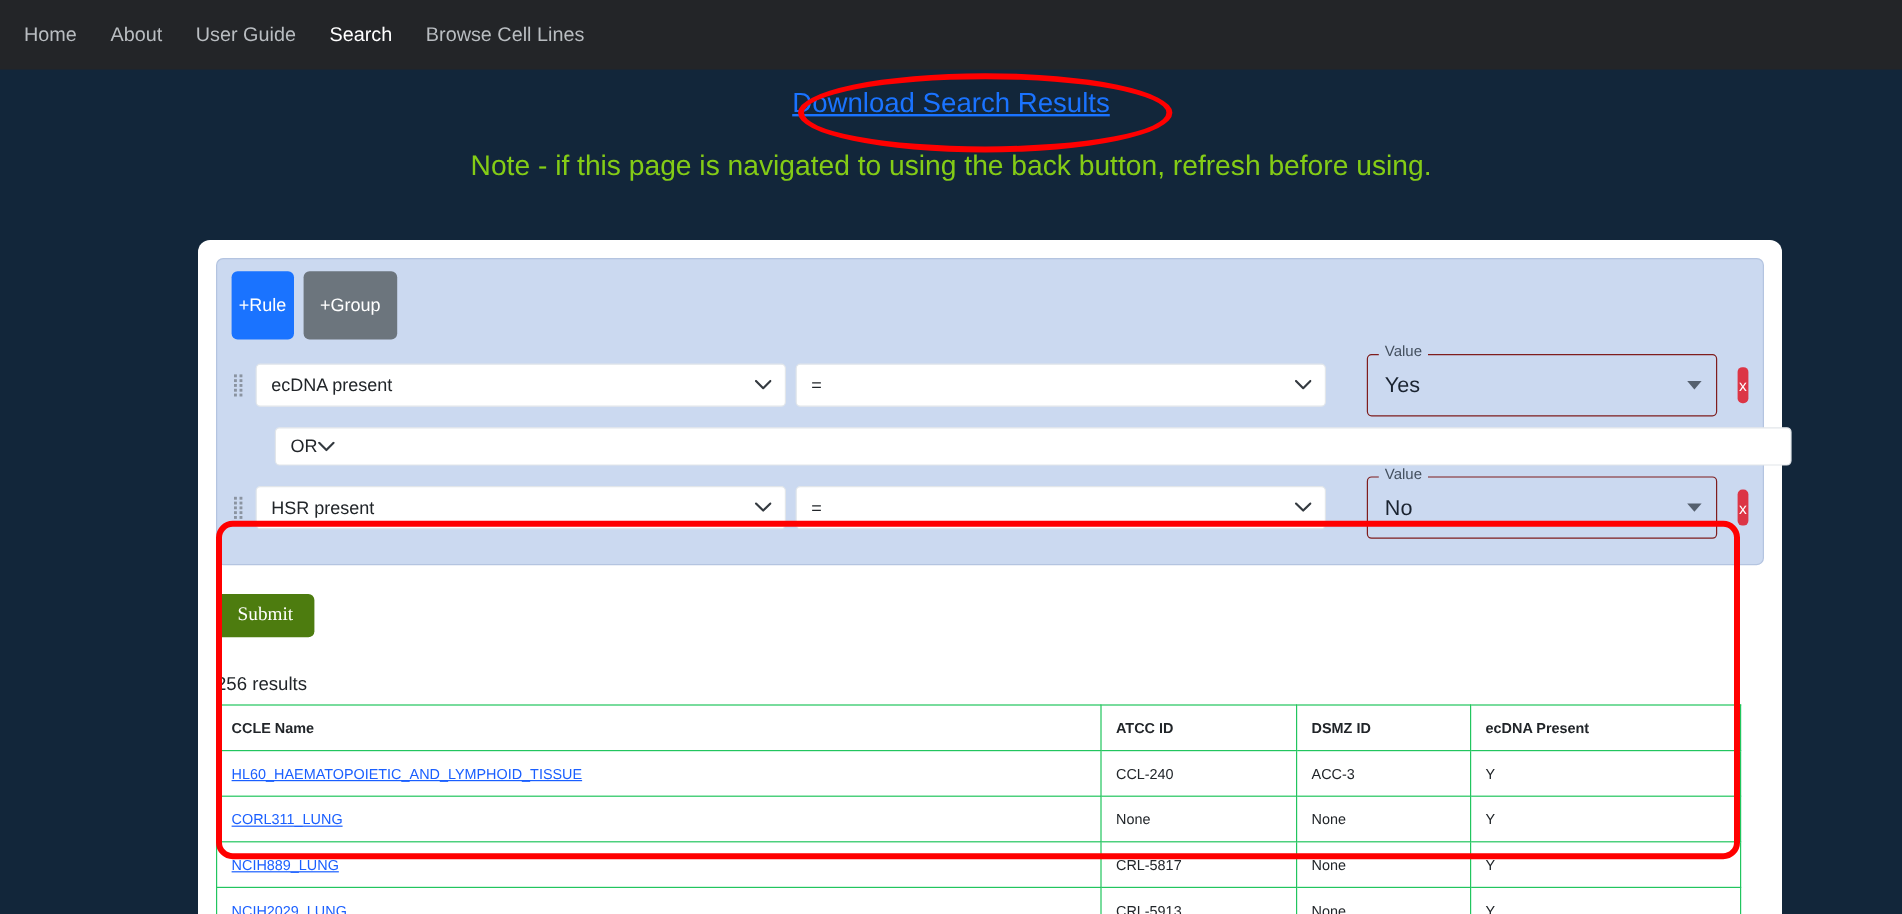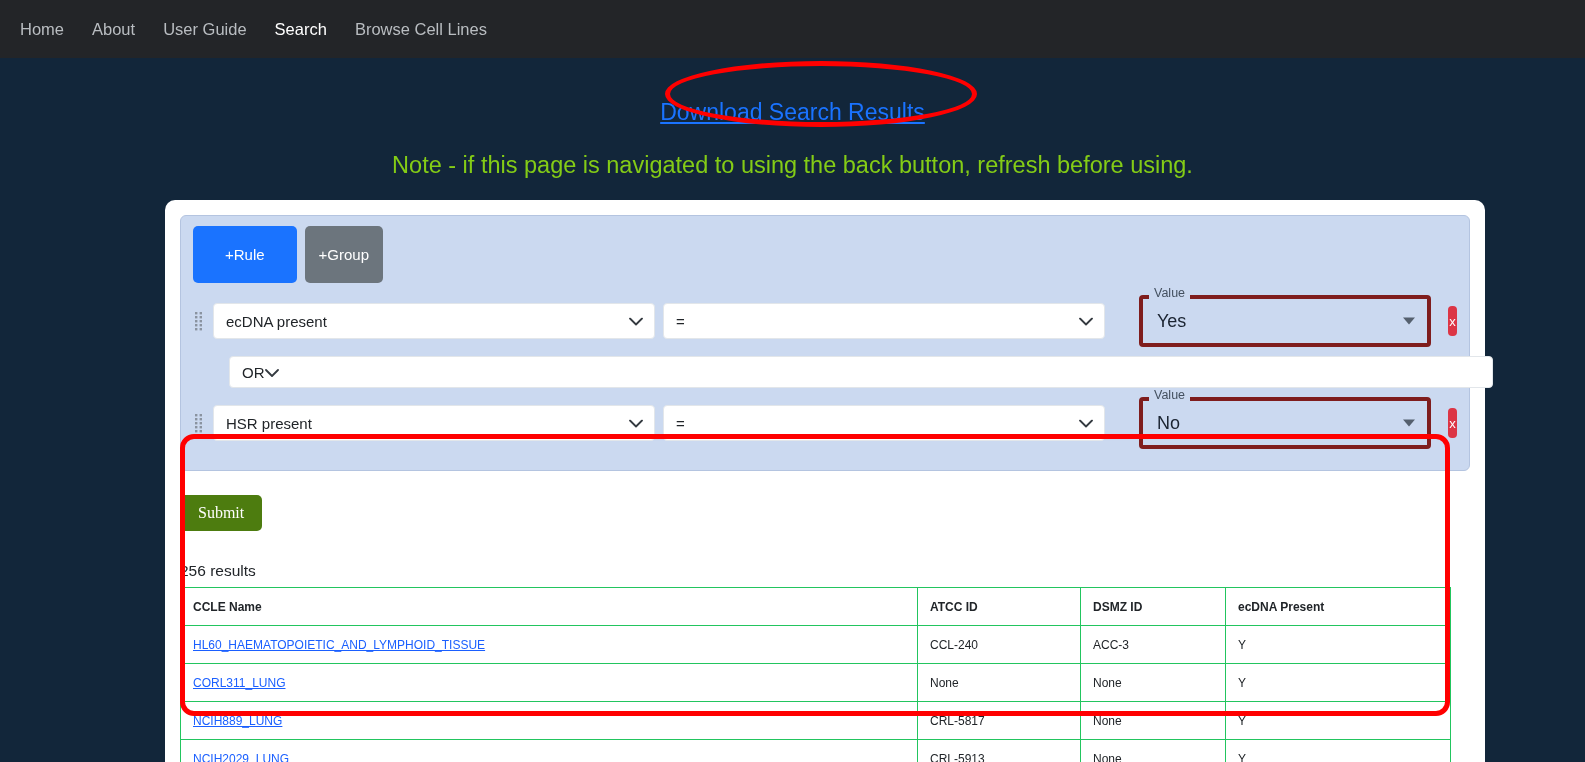--- a/index.html
+++ b/index.html
@@ -28,21 +28,21 @@
     padding: 6px 14px;
     white-space: nowrap;
     cursor: pointer;
   }
   .nav-link.active { color: #ffffff; }
 
   
   .top-area {
     position: relative;
     text-align: center;
-    padding-top: 41px;
+    padding-top: 14px;
   }
   .download-link {
     color: #1a73ff;
     font-size: 23px;
     text-decoration: underline;
     cursor: pointer;
     font-family: "Liberation Sans", sans-serif;
   }
   .note-text {
     color: #84cc16;
@@ -88,21 +88,21 @@
     border: 1px solid #b4c4e0;
     border-radius: 6px;
     padding: 10px 12px 12px 12px;
   }
   .qb-btnrow { display: flex; gap: 8px; margin-bottom: 12px; }
   .btn-rule {
     background: #1a73ff;
     color: #fff;
     border: none;
     border-radius: 5px;
-    padding: 7px 32px;
+    padding: 7px 6px;
     font-size: 15px;
     cursor: pointer;
     font-family: "Liberation Sans", sans-serif;
   }
   .btn-group {
     background: #6c757d;
     color: #fff;
     border: none;
     border-radius: 5px;
     padding: 20px 14px;
@@ -152,21 +152,21 @@
   .mui-wrap {
     position: relative;
     width: 292px;
     flex: 0 0 292px;
     height: 52px;
     margin-left: 26px;
   }
   .mui-field {
     position: absolute;
     inset: 0;
-    border: 4px solid #7f1d1d;
+    border: 1px solid #7f1d1d;
     border-radius: 4px;
     background: transparent;
     display: flex;
     align-items: center;
     padding: 0 34px 0 14px;
     font-size: 18px;
     color: #1a2330;
     cursor: pointer;
     font-family: "Liberation Sans", sans-serif;
   }

